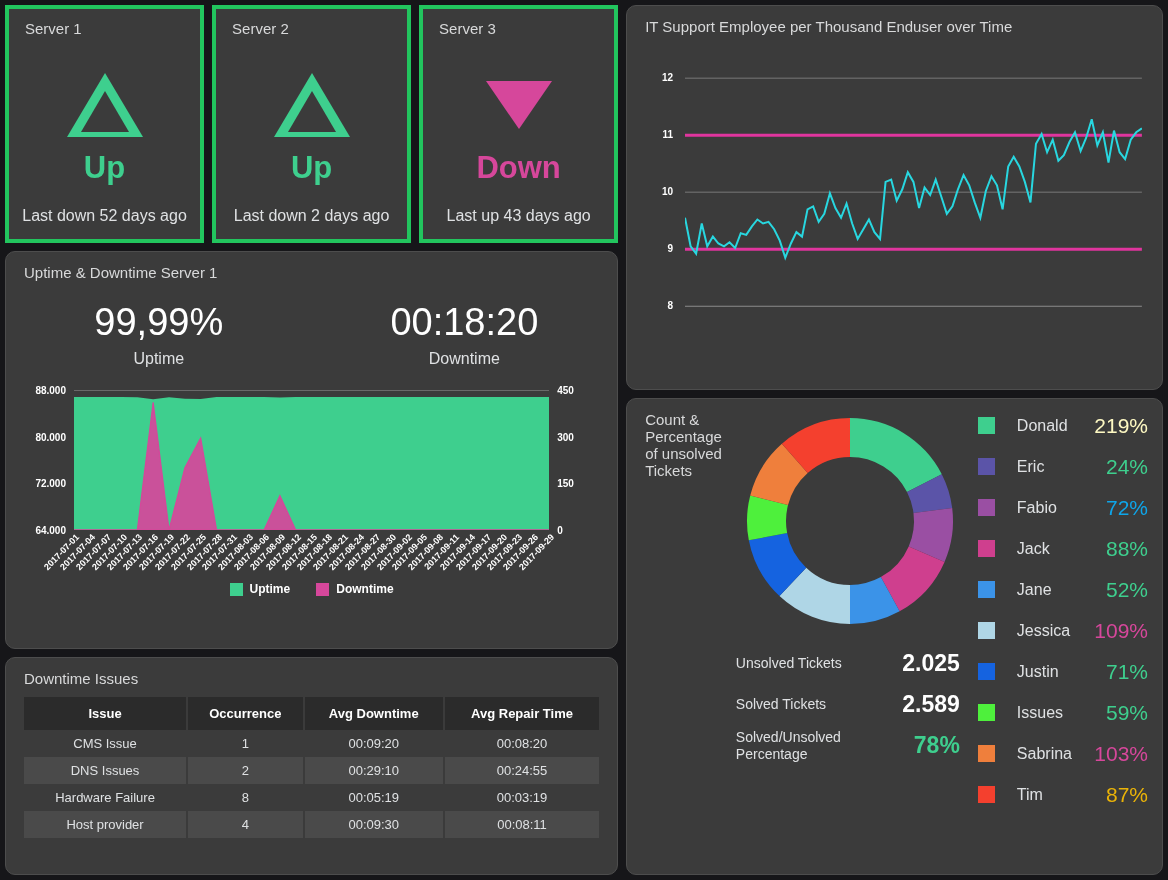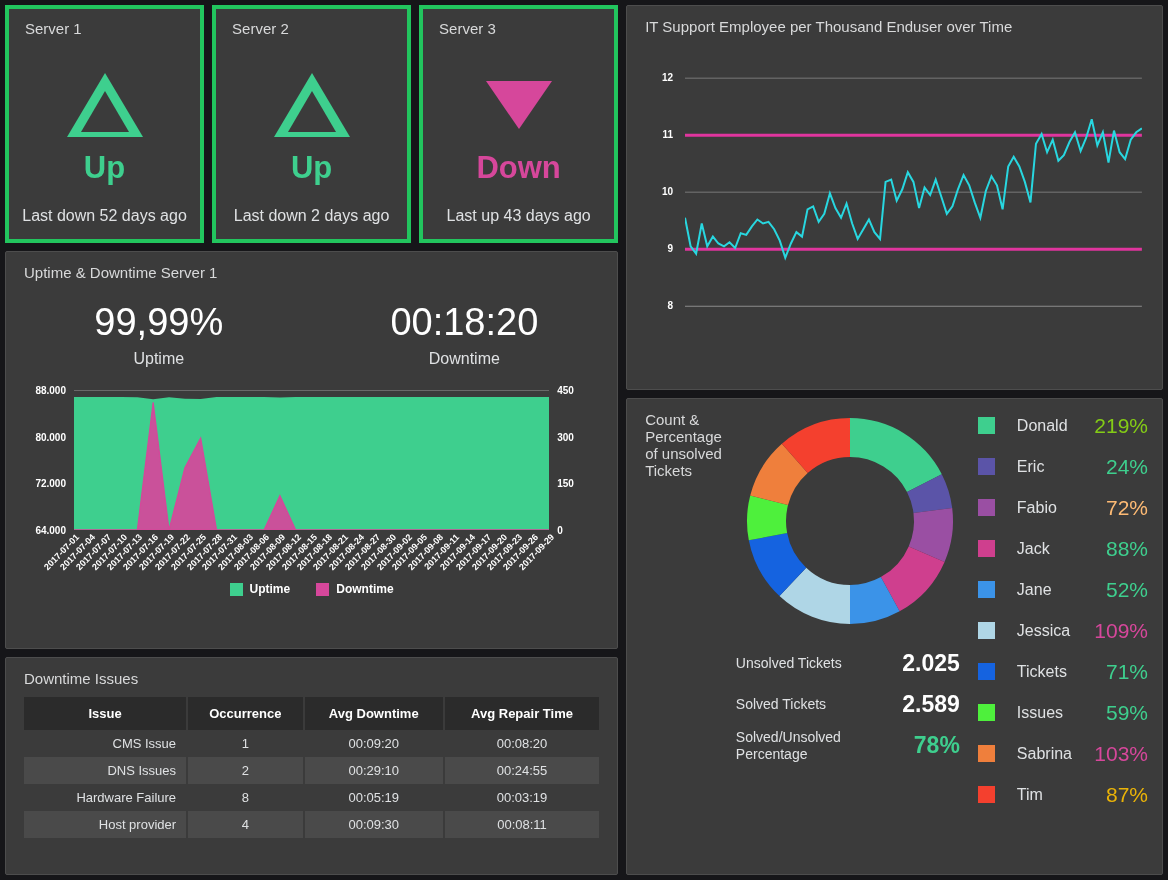--- a/index.html
+++ b/index.html
@@ -14,21 +14,21 @@
     display: flex;
     padding: 5px;
     gap: 8px;
   }
   .col-left { width: 690px; display: flex; flex-direction: column; gap: 8px; }
   .col-right { flex: 1; display: flex; flex-direction: column; }
 
   .panel {
     background: #3b3b3b;
     border: 1px solid #4d4d4d;
-    border-radius: 2px;
+    border-radius: 10px;
     position: relative;
   }
   .panel-title {
     color: #d8d9da;
     font-size: 15px;
     padding: 12px 0 0 18px;
     font-weight: normal;
   }
 
   
@@ -125,21 +125,21 @@
   }
   th:last-child { border-right: none; }
   td {
     color: #dfe1e3; font-size: 13px;
     padding: 6px 10px;
     border-right: 2px solid #3b3b3b;
   }
   td:last-child { border-right: none; }
   tbody tr:nth-child(even) td { background: #4a4a4a; }
   td.c { text-align: center; }
-  td.l { text-align: right; }
+  td.l { text-align: center; }
 
   
   .it-panel { height: 385px; }
   .line-wrap { position: relative; height: 310px; margin-top: 6px; }
   .ly-ax { position: absolute; left: 16px; width: 30px; text-align: right;
            font-size: 10px; color: #ffffff; font-weight: bold; }
   .lplot { position: absolute; left: 58px; right: 20px; top: 20px; bottom: 22px; }
 
   
   .tickets-panel { flex: 1; margin-top: 8px; display: flex; flex-direction: row; }
@@ -368,50 +368,50 @@
               <div class="stat-row">
                 <div class="stat-label">Solved/Unsolved Percentage</div>
                 <div class="stat-val" style="color:#3ecf8e">78%</div>
               </div>
             </div>
         </div>
         <div class="legend-col" id="tickets-legend">
             <div class="leg-row">
               <span class="leg-sw" style="background:#3ecf8e"></span>
               <span class="leg-name">Donald</span>
-              <span class="leg-pct" style="color:#84cc16">219%</span>
+              <span class="leg-pct" style="color:#fef9c3">219%</span>
             </div>
             <div class="leg-row">
               <span class="leg-sw" style="background:#5b54a8"></span>
               <span class="leg-name">Eric</span>
               <span class="leg-pct" style="color:#3ecf8e">24%</span>
             </div>
             <div class="leg-row">
               <span class="leg-sw" style="background:#9a4fa3"></span>
               <span class="leg-name">Fabio</span>
-              <span class="leg-pct" style="color:#fdba74">72%</span>
+              <span class="leg-pct" style="color:#0ea5e9">72%</span>
             </div>
             <div class="leg-row">
               <span class="leg-sw" style="background:#cf3f8e"></span>
               <span class="leg-name">Jack</span>
               <span class="leg-pct" style="color:#3ecf8e">88%</span>
             </div>
             <div class="leg-row">
               <span class="leg-sw" style="background:#3b93e8"></span>
               <span class="leg-name">Jane</span>
               <span class="leg-pct" style="color:#3ecf8e">52%</span>
             </div>
             <div class="leg-row">
               <span class="leg-sw" style="background:#afd6e6"></span>
               <span class="leg-name">Jessica</span>
               <span class="leg-pct" style="color:#d6479b">109%</span>
             </div>
             <div class="leg-row">
               <span class="leg-sw" style="background:#1563e0"></span>
-              <span class="leg-name">Tickets</span>
+              <span class="leg-name">Justin</span>
               <span class="leg-pct" style="color:#3ecf8e">71%</span>
             </div>
             <div class="leg-row">
               <span class="leg-sw" style="background:#4ef03c"></span>
               <span class="leg-name">Issues</span>
               <span class="leg-pct" style="color:#3ecf8e">59%</span>
             </div>
             <div class="leg-row">
               <span class="leg-sw" style="background:#ef7f3c"></span>
               <span class="leg-name">Sabrina</span>

